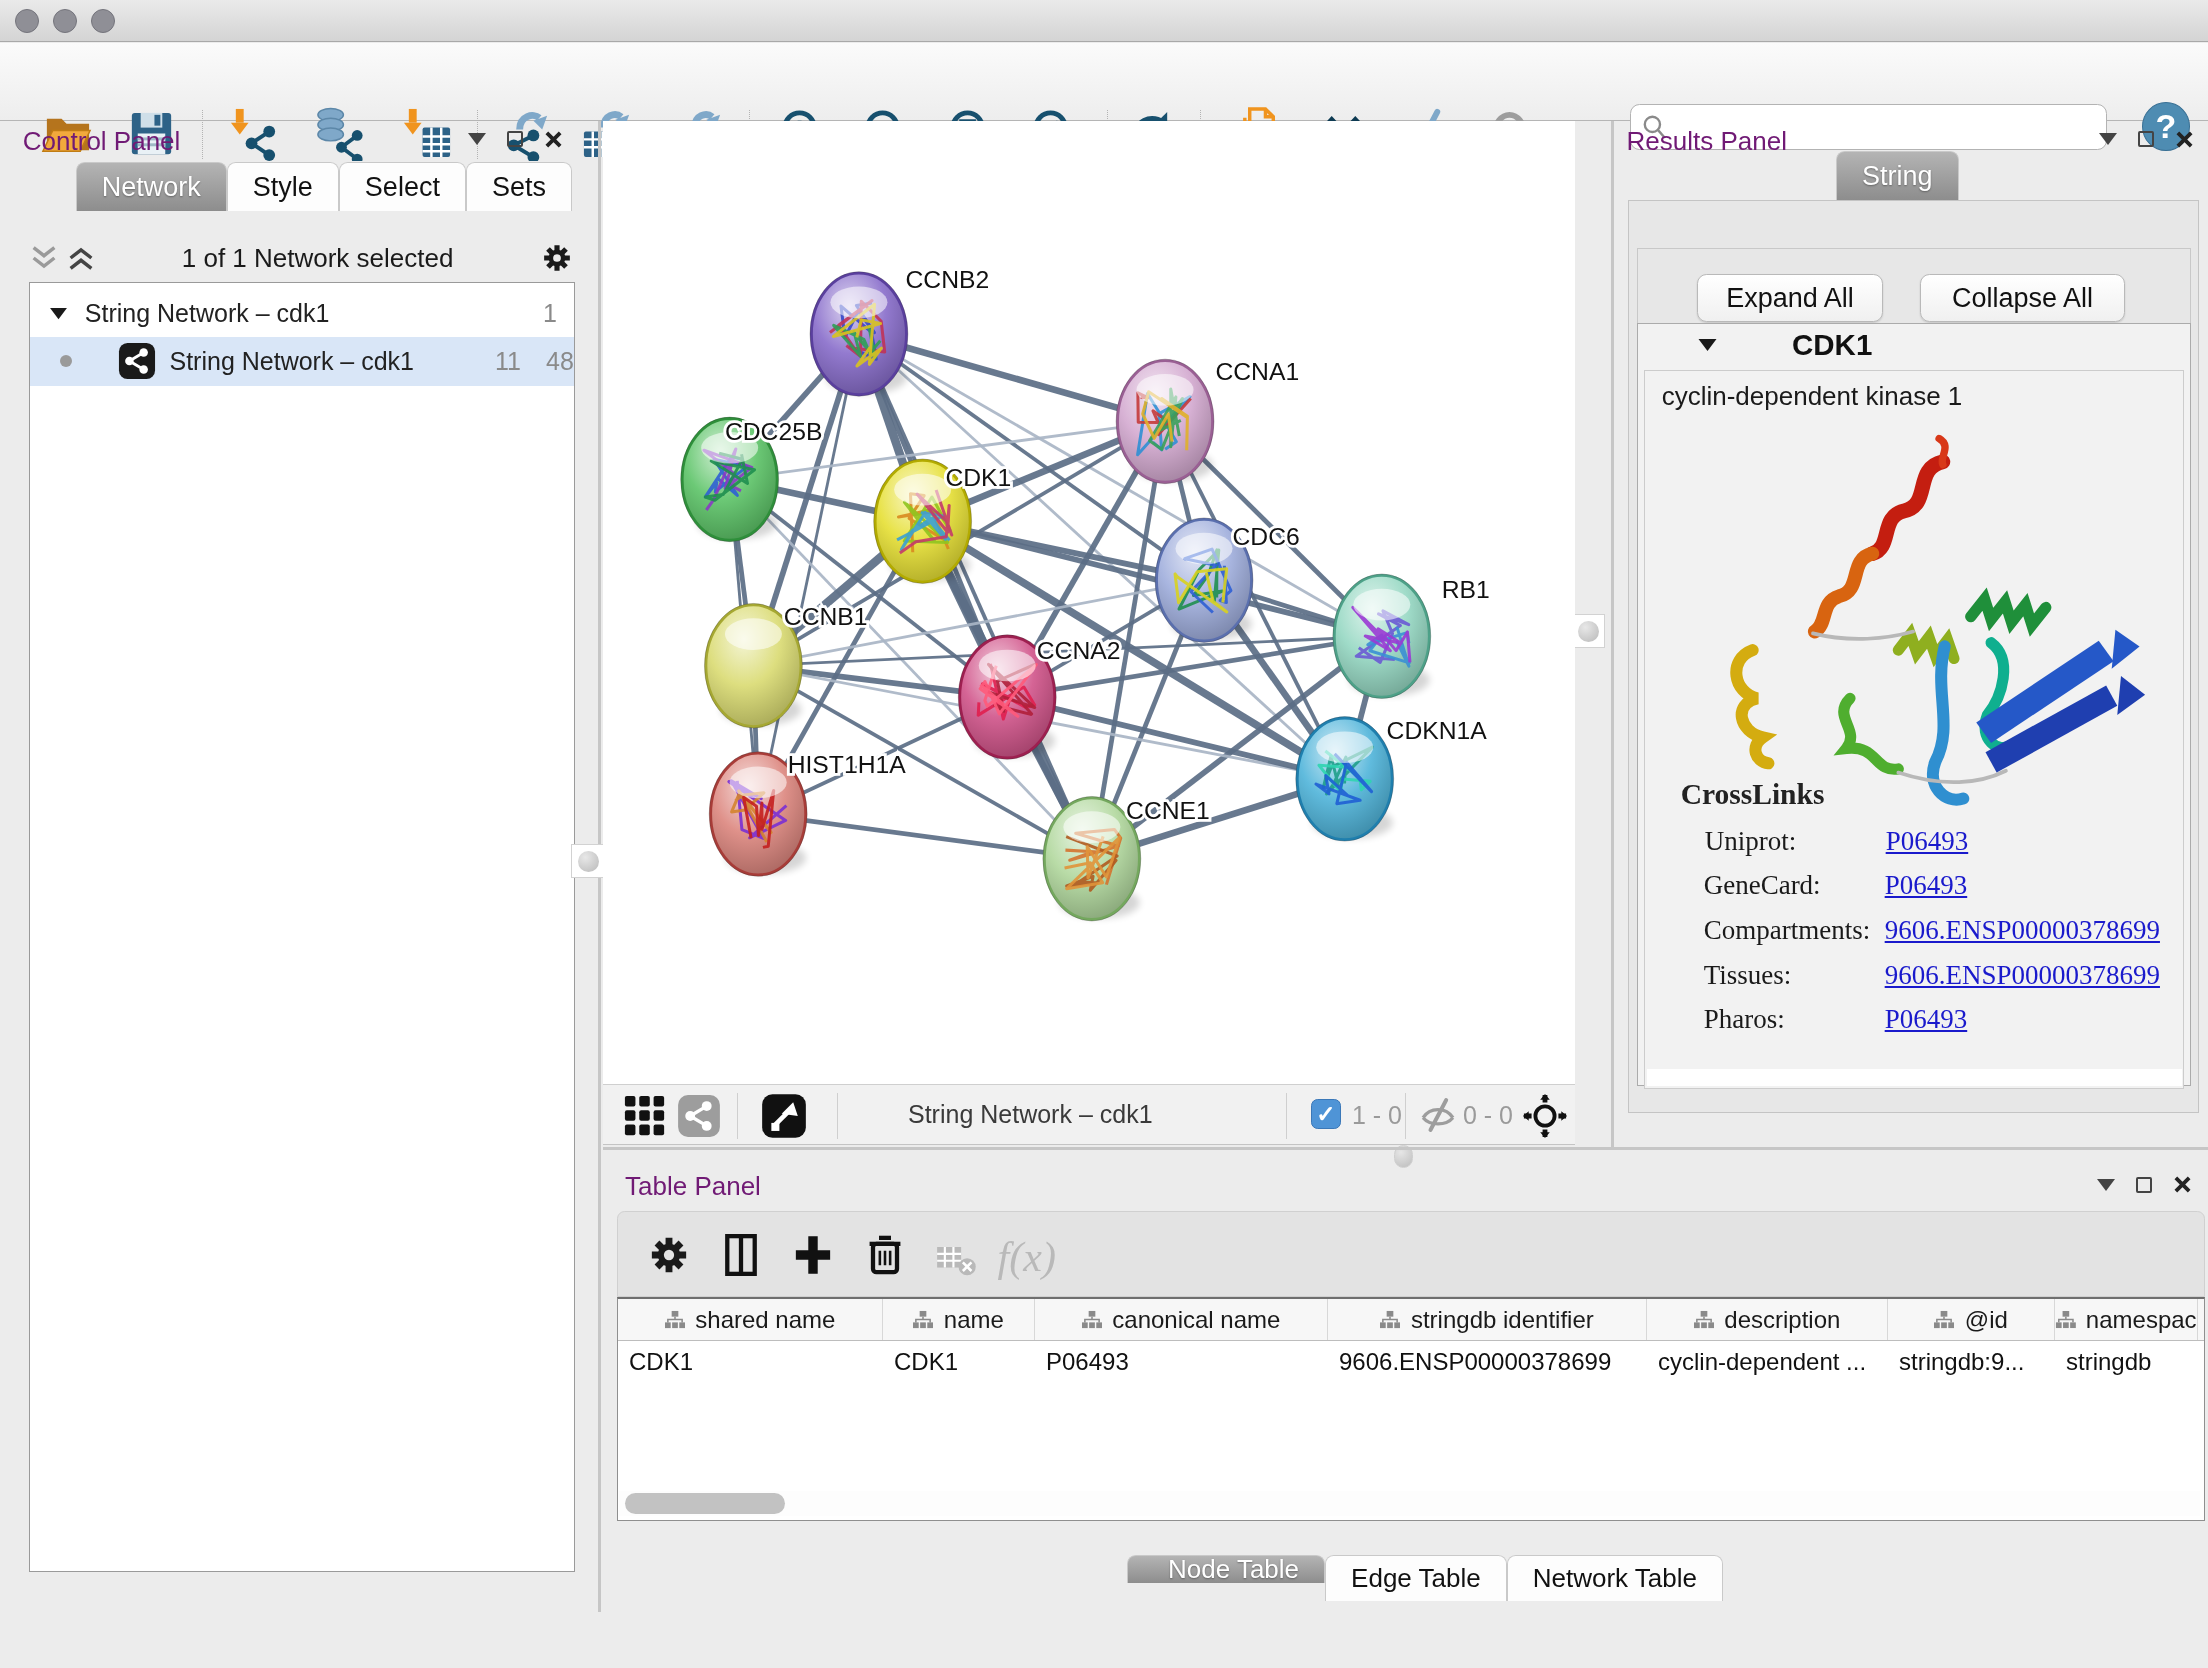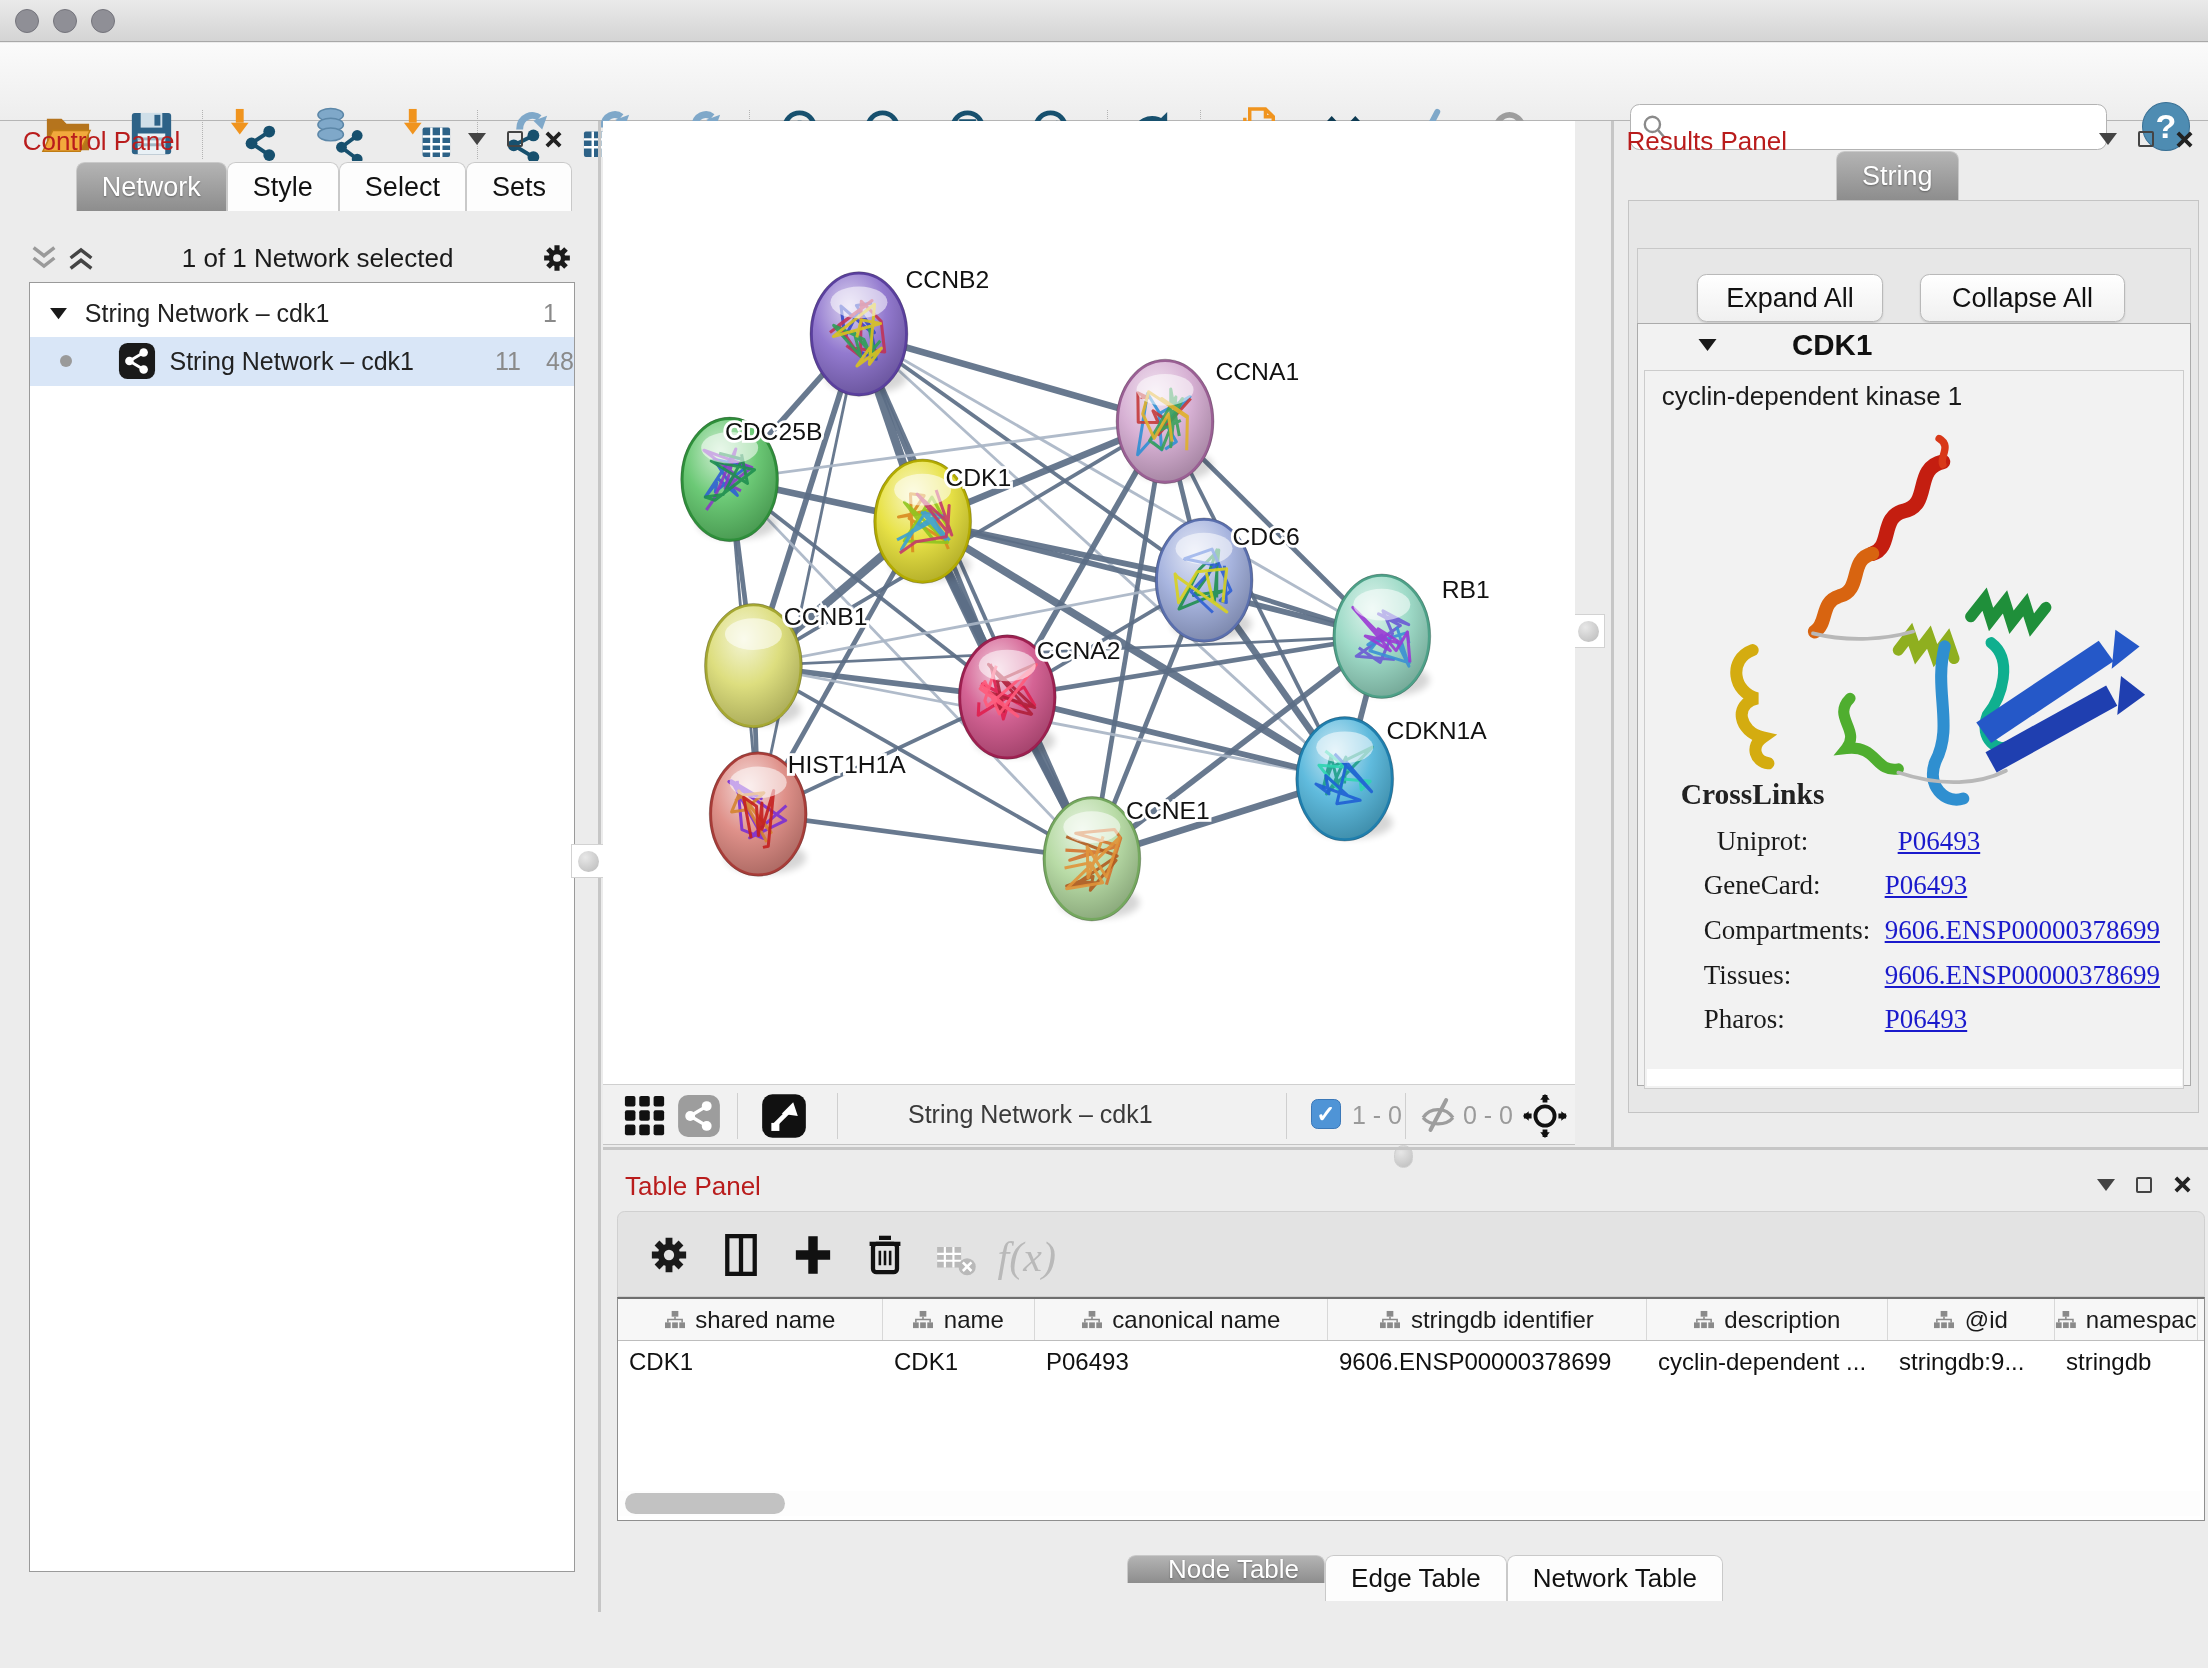--- a/index.html
+++ b/index.html
@@ -19,21 +19,21 @@
   .tbi{position:absolute;top:63px;width:55px;height:55px;}
   .tbsep{position:absolute;top:67px;height:49px;border-left:1.9px dotted #b3b3b3;}
   .searchbox{position:absolute;left:1630px;top:61px;width:477px;height:46px;background:#fff;
     border:1.9px solid #b3b3b3;border-radius:9.5px;display:flex;align-items:center;padding:0 9.5px;}
   .searchbox input{border:none;outline:none;font-size:23px;width:418px;background:transparent;
     font-family:"Liberation Sans",sans-serif;}
   .helpbtn{position:absolute;left:2142px;top:59px;width:48px;height:49px;border-radius:50%;
     background:#4e8cb2;border:1.9px solid #3a7195;color:#fff;font-size:34px;font-weight:bold;
     text-align:center;line-height:46px;}
   
-  .panel-title{position:absolute;font-size:26px;color:#b91c1c;}
+  .panel-title{position:absolute;font-size:26px;color:#701a75;}
   .winbtns{position:absolute;display:flex;align-items:center;gap:21px;}
   .wb-caret{width:0;height:0;border-left:9.5px solid transparent;border-right:9.5px solid transparent;
     border-top:12.4px solid #444;}
   .wb-box{width:16px;height:16px;border:2.9px solid #444;border-radius:1.9px;}
   .tab{height:49px;padding:0 25px;font-size:27px;display:flex;align-items:center;justify-content:center;
     background:#fdfdfd;border:1px solid #c9c9c9;border-bottom:none;border-radius:8.6px 8.6px 0 0;color:#111;}
   .tab.sel{background:linear-gradient(#b4b4b4,#8d8d8d);color:#fff;text-shadow:0 1px 1.9px rgba(0,0,0,.35);}
   
   .cp{position:absolute;left:3.8px;top:124px;width:592px;height:1484px;}
   .cp-tabs{position:absolute;left:72px;top:38px;display:flex;}
@@ -710,21 +710,21 @@
               <path d="M160 230 C 200 240 240 236 268 228" stroke="#b8b8b8" stroke-width="4"></path>
               <path d="M252 380 C 300 396 340 392 368 378" stroke="#b8b8b8" stroke-width="4"></path>
             </g>
             <polygon points="336,326 468,238 484,260 352,348" fill="#2558c8"></polygon>
             <polygon points="486,226 512,244 482,268" fill="#2558c8"></polygon>
             <polygon points="346,358 476,286 488,308 358,380" fill="#1f3fb0"></polygon>
             <polygon points="492,276 518,296 488,318" fill="#1f3fb0"></polygon>
           </svg>
           <div class="serif" style="position:absolute;left:36px;top:407px;font-size:29.5px;font-weight:bold">CrossLinks</div>
           <div id="xl-rows">
-              <div class="xl-row" style="left: 72px; top: 455px;">
+              <div class="xl-row" style="left: 60px; top: 455px;">
                 <span class="xl-label">Uniprot:</span>
                 <span class="xl-link">P06493</span>
               </div>
               <div class="xl-row" style="left: 59px; top: 499px;">
                 <span class="xl-label">GeneCard:</span>
                 <span class="xl-link">P06493</span>
               </div>
               <div class="xl-row" style="left: 59px; top: 544px;">
                 <span class="xl-label">Compartments:</span>
                 <span class="xl-link">9606.ENSP00000378699</span>

